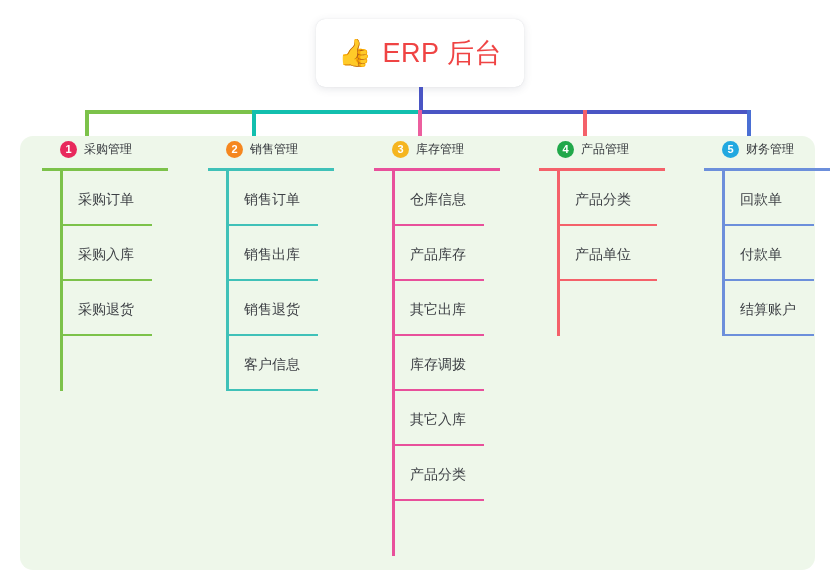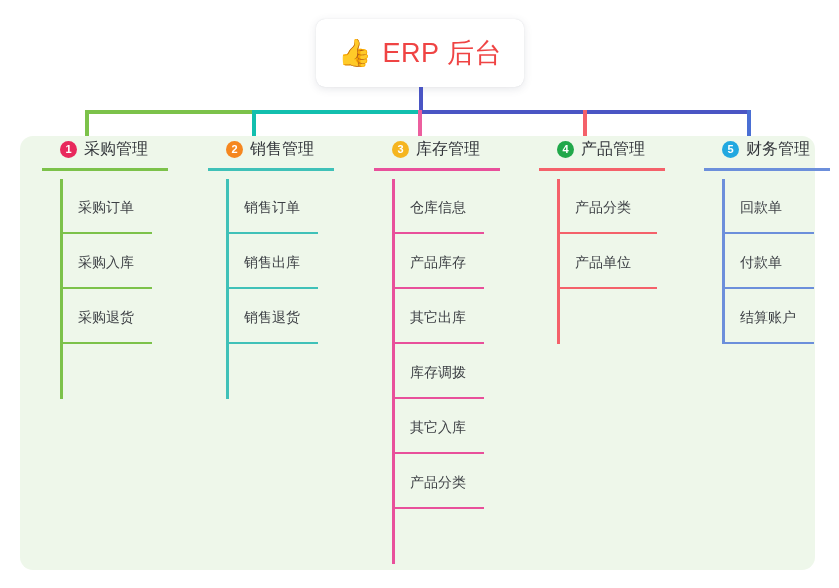--- a/index.html
+++ b/index.html
@@ -97,30 +97,30 @@
     height: 17px;
     border-radius: 50%;
     color: #ffffff;
     font-size: 11px;
     line-height: 17px;
     text-align: center;
     font-weight: bold;
     flex: 0 0 auto;
   }
   .col-title {
-    font-size: 16px;
+    font-size: 12px;
     color: #33363b;
   }
   .col-rule {
     height: 3px;
     margin-top: 6px;
   }
   .items {
     position: relative;
-    margin-top: 8px;
+    margin-top: 0;
     text-align: right;
   }
   .spine {
     position: absolute;
     left: 18px;
     top: 0;
     width: 3px;
   }
   .item {
     position: relative;
@@ -198,20 +198,24 @@
             <div class="item-rule" style="width: 92px; background: rgb(63, 193, 184);"></div>
           </div>
           <div class="item">
             <span class="item-label">销售出库</span>
             <div class="item-rule" style="width: 92px; background: rgb(63, 193, 184);"></div>
           </div>
           <div class="item">
             <span class="item-label">销售退货</span>
             <div class="item-rule" style="width: 92px; background: rgb(63, 193, 184);"></div>
           </div>
+          <div class="item">
+            <span class="item-label">客户信息</span>
+            <div class="item-rule" style="width: 92px; background: rgb(63, 193, 184);"></div>
+          </div>
         </div>
       </div>
       <div class="column" style="left: 354px;">
         <div class="col-head">
           <span class="badge" style="background: rgb(245, 181, 31);">3</span>
           <span class="col-title">库存管理</span>
         </div>
         <div class="col-rule" style="width: 126px; background: rgb(232, 80, 155);"></div>
         <div class="items">
           <div class="spine" style="background: rgb(232, 80, 155); height: 385px;"></div>

